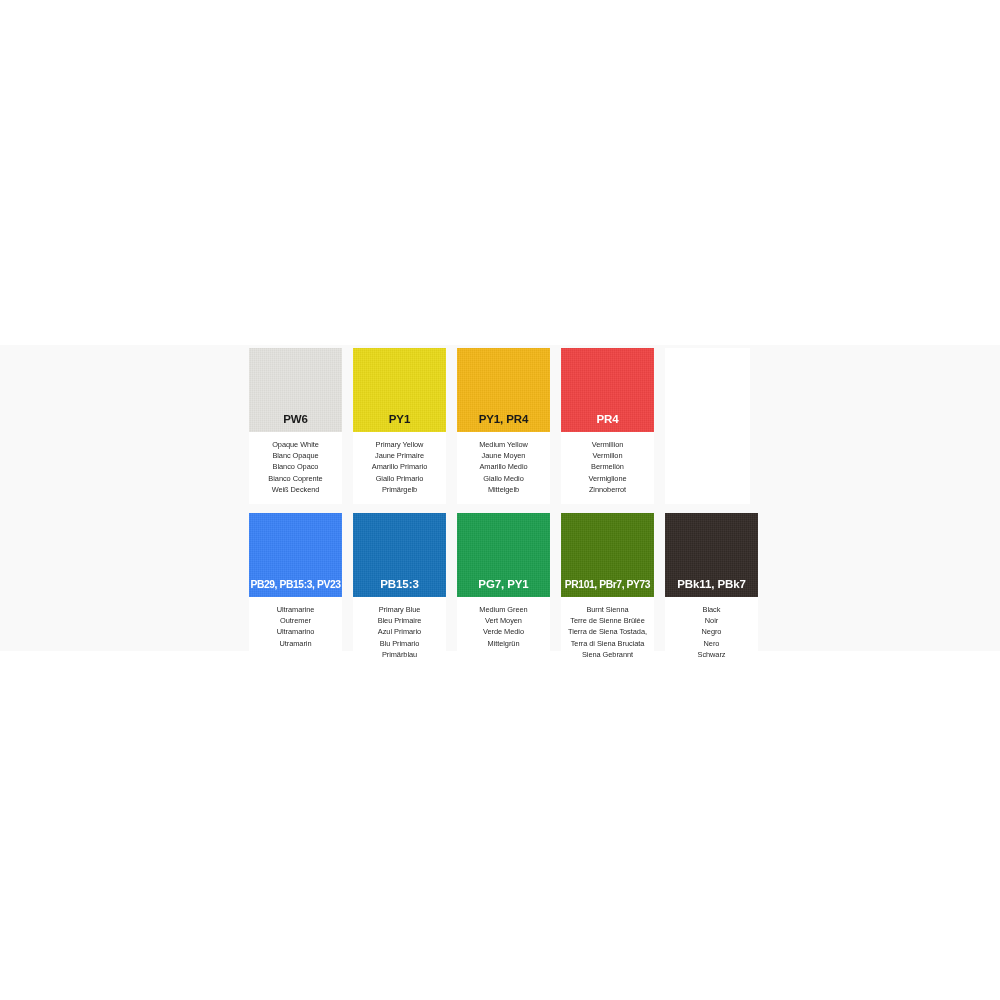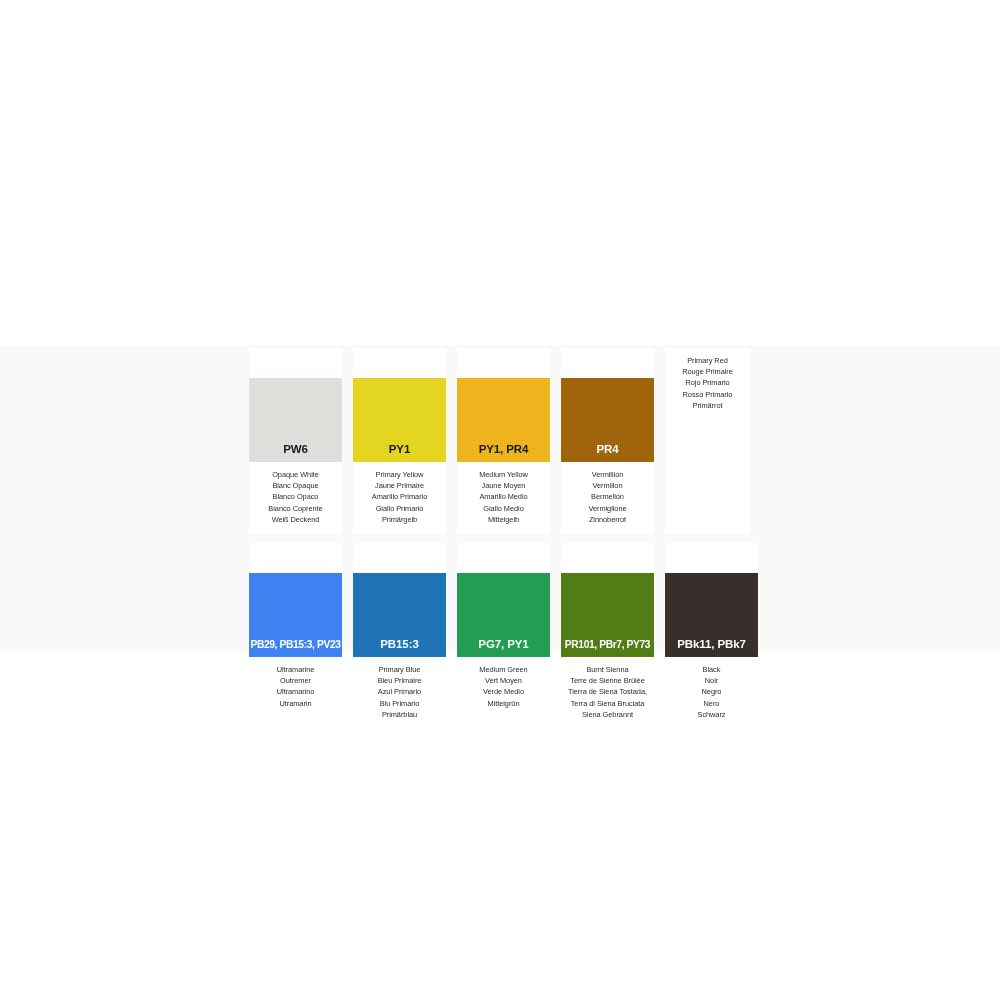--- a/index.html
+++ b/index.html
@@ -47,21 +47,20 @@
   }
 
   .swatch {
     width: 93px;
     height: 84px;
     position: relative;
     display: flex;
     align-items: flex-end;
     justify-content: center;
     box-sizing: border-box;
-    margin-top: 30px;
   }
   
   .swatch::after {
     content: "";
     position: absolute;
     inset: 0;
     pointer-events: none;
     background-image:
       repeating-linear-gradient(90deg, rgba(255,255,255,0.055) 0 1px, rgba(0,0,0,0.045) 1px 2px),
       repeating-linear-gradient(0deg, rgba(255,255,255,0.05) 0 1px, rgba(0,0,0,0.04) 1px 2px);
@@ -133,39 +132,32 @@
         </div>
         <div class="names">
           <div>Medium Yellow</div>
           <div>Jaune Moyen</div>
           <div>Amarillo Medio</div>
           <div>Giallo Medio</div>
           <div>Mittelgelb</div>
         </div>
       </div>
       <div class="card">
-        <div class="swatch" style="background: #a16207; text-align: center;">
+        <div class="swatch" style="background: #ef4444; text-align: center;">
           <div class="swatch-code" style="color: rgb(255, 255, 255);">PR4</div>
         </div>
         <div class="names">
           <div>Vermillion</div>
           <div>Vermillon</div>
           <div>Bermellón</div>
           <div>Vermiglione</div>
           <div>Zinnoberrot</div>
         </div>
       </div>
       <div class="card">
-        <div class="names">
-          <div>Primary Red</div>
-          <div>Rouge Primaire</div>
-          <div>Rojo Primario</div>
-          <div>Rosso Primario</div>
-          <div>Primärrot</div>
-        </div>
       </div>
     </div>
   <div class="row">
       <div class="card">
         <div class="swatch" style="background: #3b82f6;">
           <div class="swatch-code narrow" style="color: rgb(255, 255, 255);">PB29, PB15:3, PV23</div>
         </div>
         <div class="names">
           <div>Ultramarine</div>
           <div>Outremer</div>

